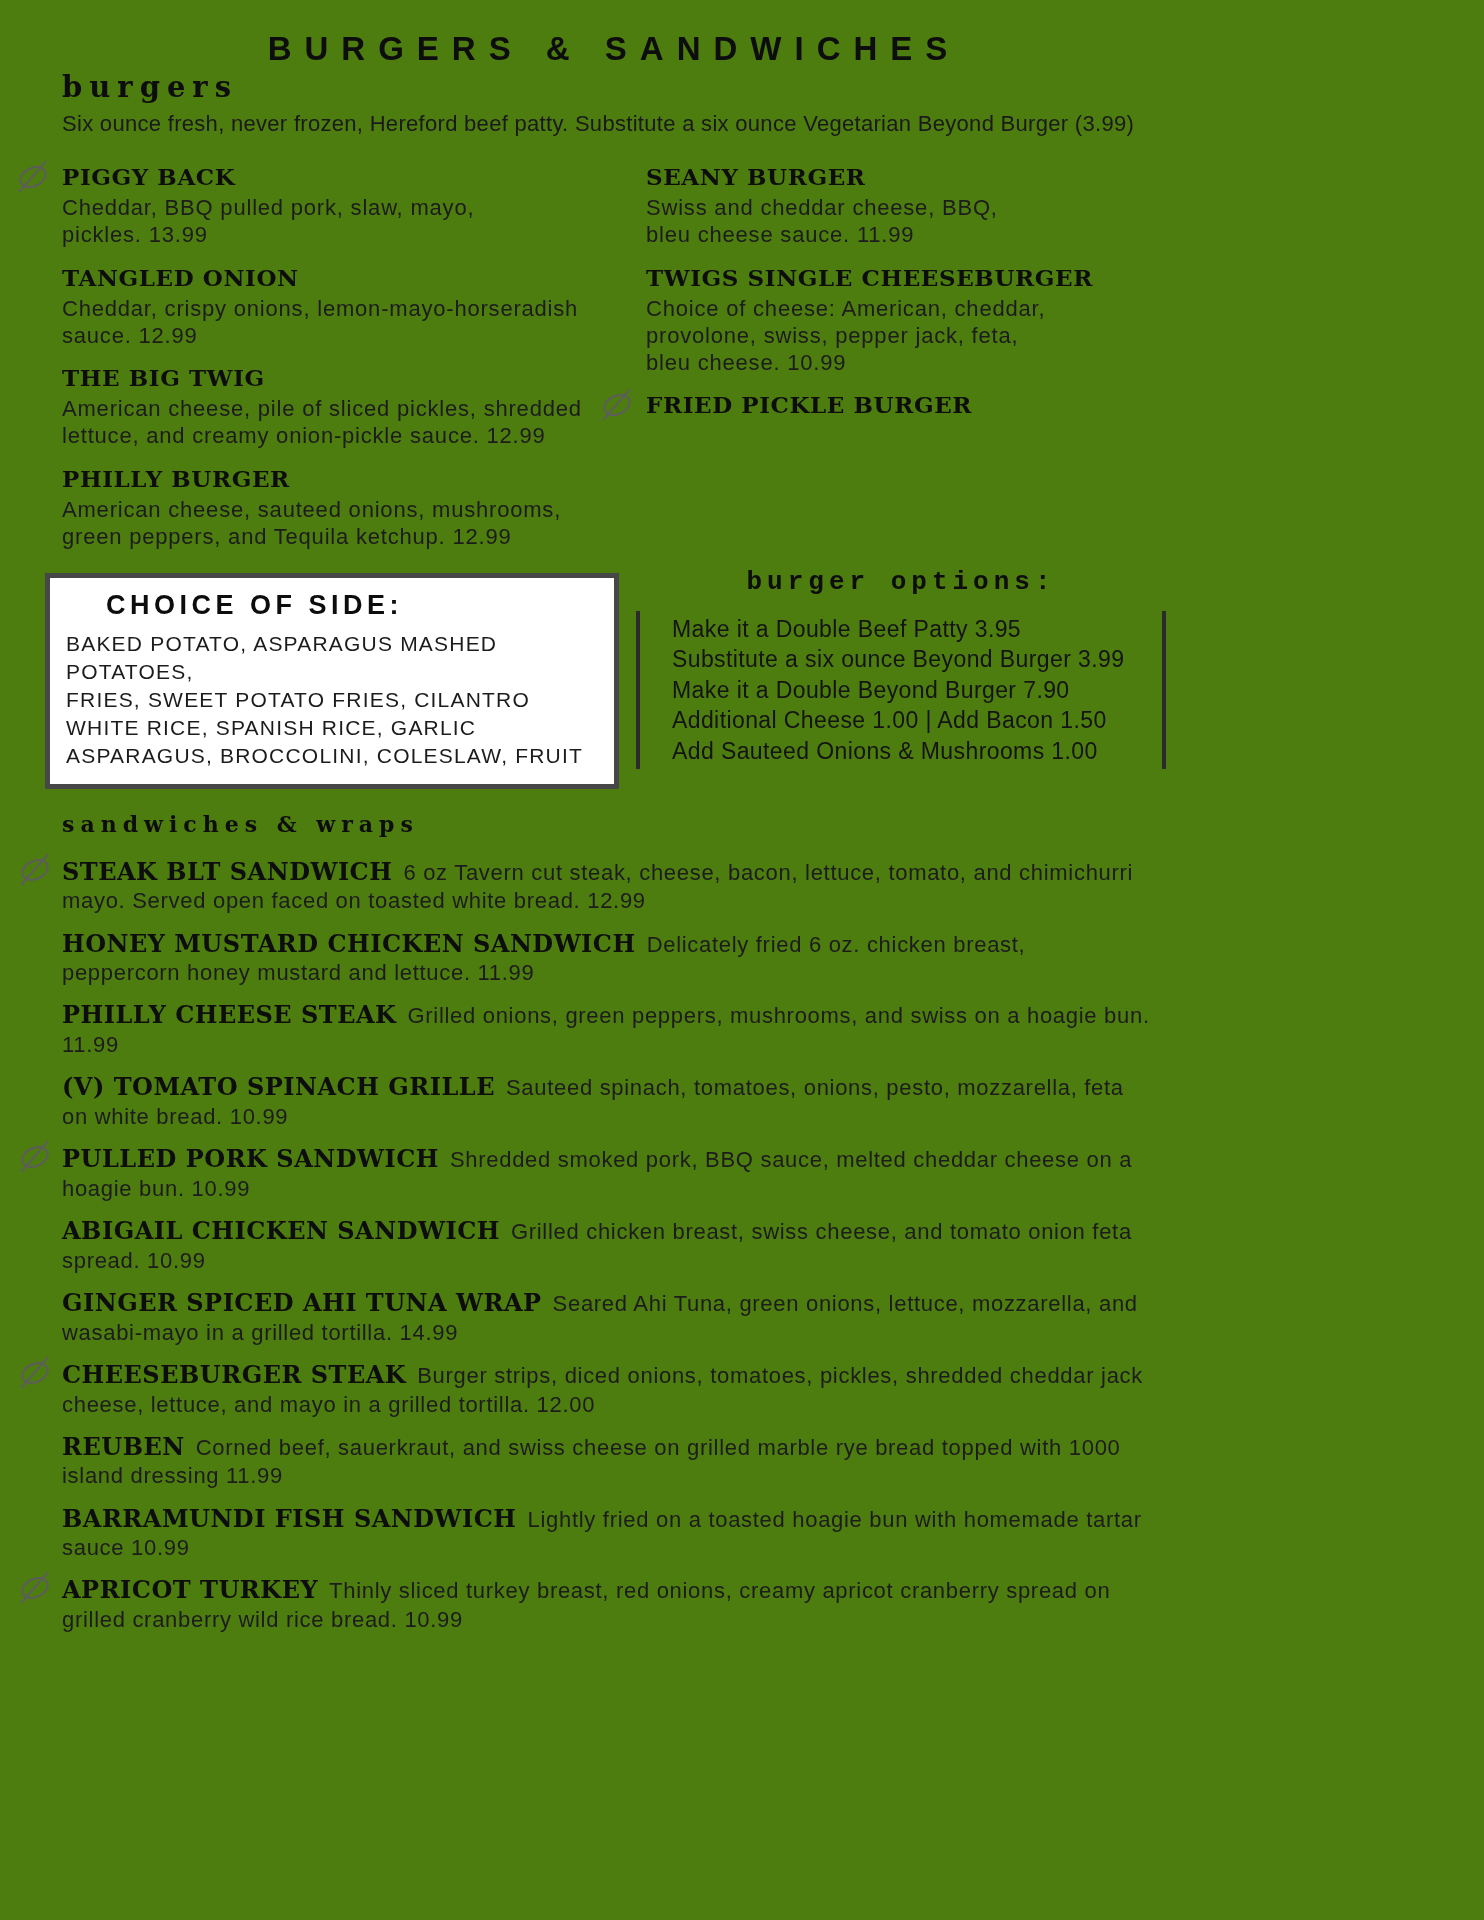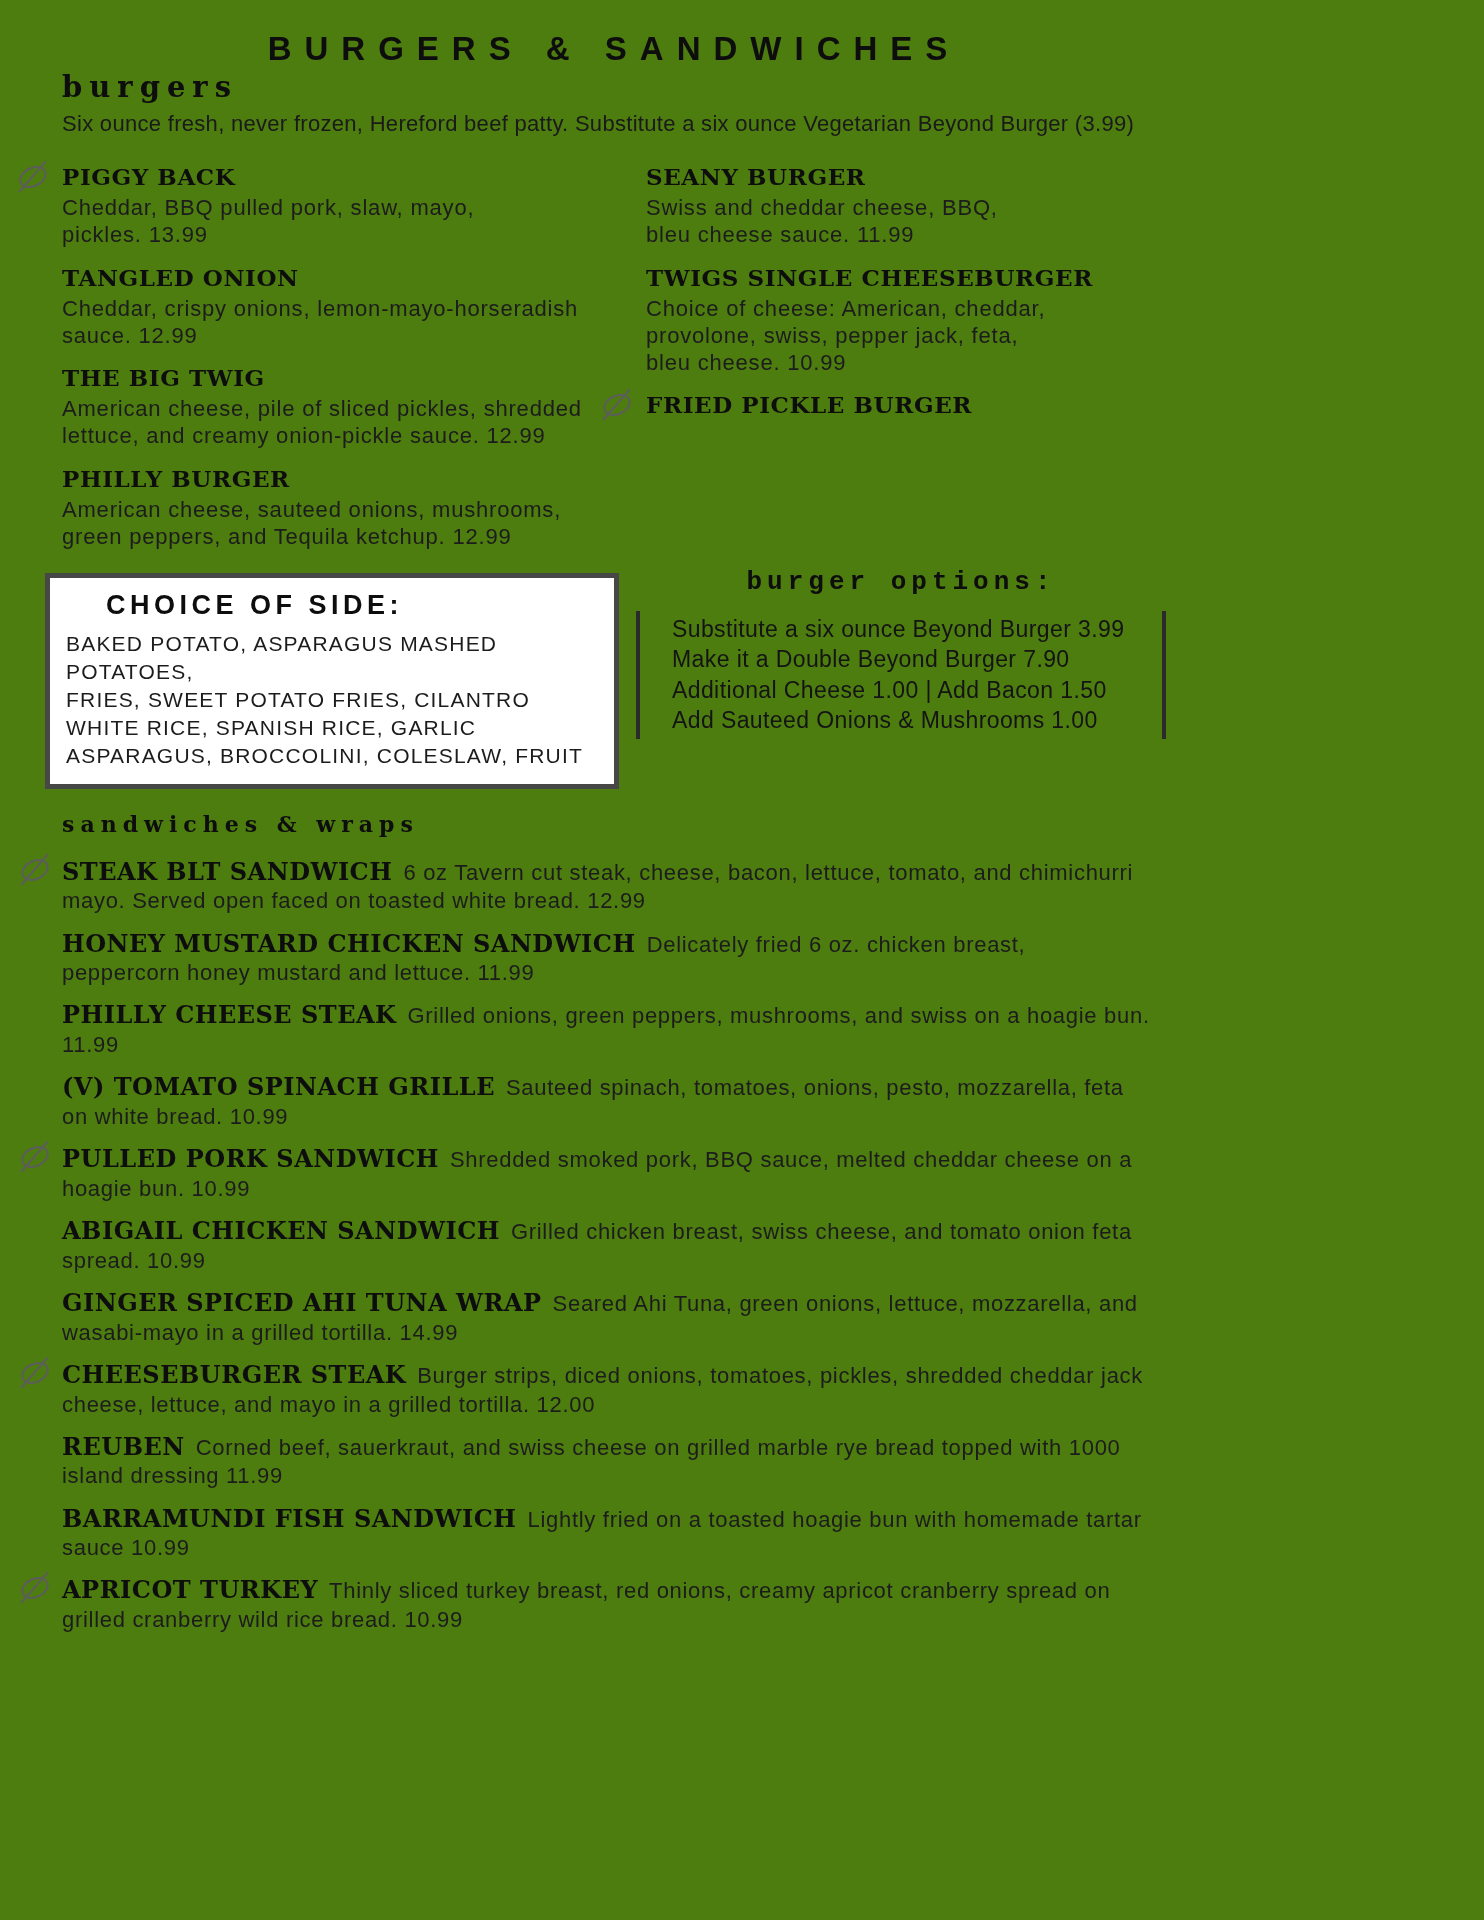--- a/index.html
+++ b/index.html
@@ -148,20 +148,21 @@
         <div class="side-head">CHOICE OF SIDE:</div>
         <div class="side-items">BAKED POTATO, ASPARAGUS MASHED POTATOES,
 FRIES, SWEET POTATO FRIES, CILANTRO
 WHITE RICE, SPANISH RICE, GARLIC
 ASPARAGUS, BROCCOLINI, COLESLAW, FRUIT</div>
       </div>
 
       <div class="options-block">
         <div class="serif options-head">burger options:</div>
         <div class="options-list">
+          <div class="option-line">Make it a Double Beef Patty 3.95</div>
           <div class="option-line">Substitute a six ounce Beyond Burger 3.99</div>
           <div class="option-line">Make it a Double Beyond Burger 7.90</div>
           <div class="option-line">Additional Cheese 1.00 | Add Bacon 1.50</div>
           <div class="option-line">Add Sauteed Onions &amp; Mushrooms 1.00</div>
         </div>
       </div>
     </div>
 
     <section>
       <h2 class="serif sw-head">sandwiches &amp; wraps</h2>

